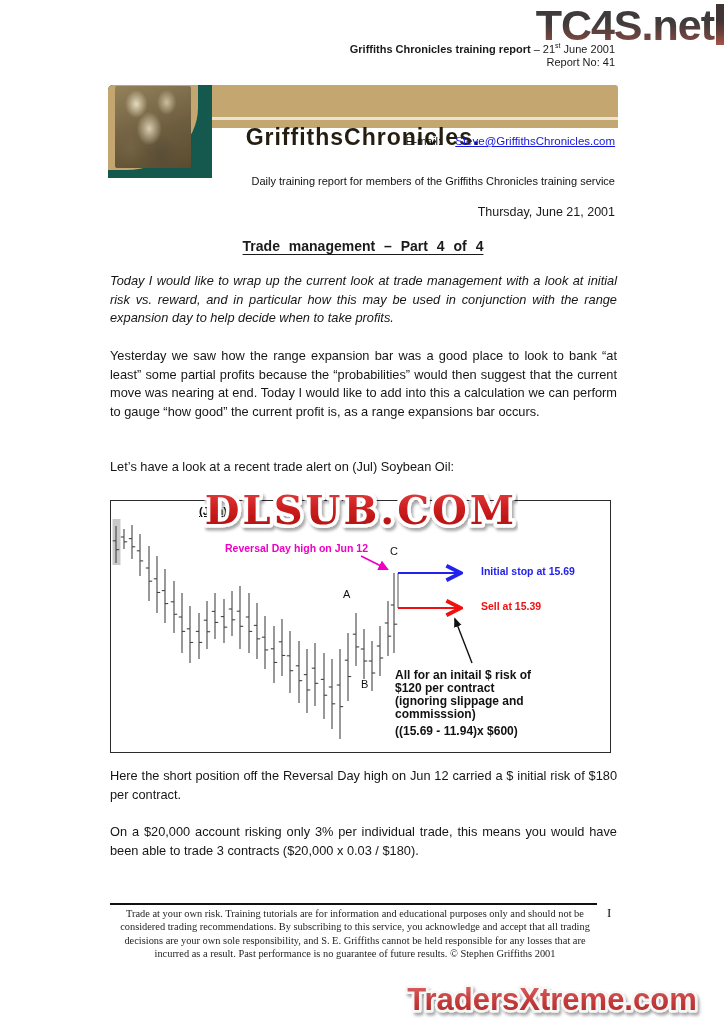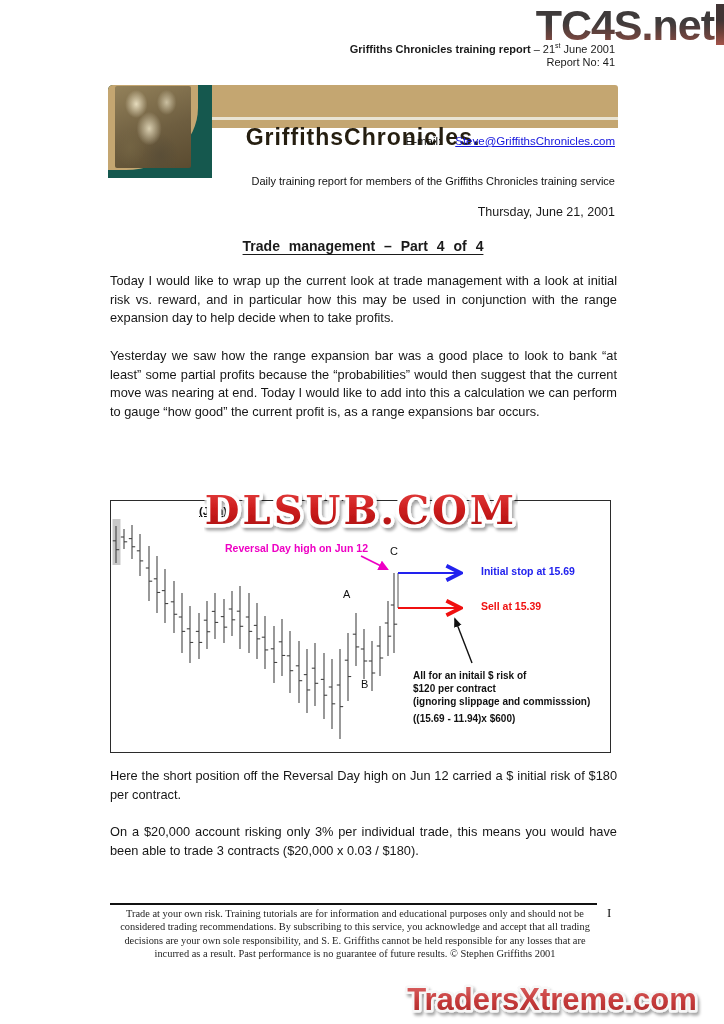--- a/index.html
+++ b/index.html
@@ -45,36 +45,36 @@
   .contact-label { text-align:right; margin-right:14px; color:#111; }
   .contact-link { color:#1515dd; text-decoration:underline; }
   .tagline { position:absolute; right:109px; top:175px; font-size:11px; color:#111; }
   .date-line { position:absolute; right:109px; top:205px; font-size:12.5px; }
   
   .doc-title { position:absolute; left:110px; top:238px; width:506px; text-align:center;
     font-size:14px; font-weight:bold; text-decoration:underline;
     text-underline-offset:3px; word-spacing:5px; }
   .para { position:absolute; left:110px; width:507px; font-size:12.8px;
     line-height:18.7px; text-align:justify; color:#161616; }
-  .p1 { top:272px; } .p2 { top:347px; } .p3 { top:458px; text-align:left; }
+  .p1 { top:272px;font-style:italic; } .p2 { top:347px; } .p3 { top:458px; text-align:left; }
   .p4 { top:767px; } .p5 { top:823px; }
   
   .chart-box { position:absolute; left:110px; top:500px; width:501px; height:253px;
     border:1px solid #2b2b2b; background:#fff; }
   .chart-svg { position:absolute; left:0; top:0; }
   .jul-label { position:absolute; left:88px; top:4px; font-size:11.5px; font-weight:bold;
     text-decoration:underline; color:#111; }
   .pt-label { position:absolute; font-size:11px; color:#111; }
   .pt-a { left:232px; top:87px; } .pt-b { left:250px; top:177px; } .pt-c { left:279px; top:44px; }
   .ann { position:absolute; font-weight:bold; font-size:10.5px; white-space:nowrap; }
   .ann-reversal { left:114px; top:41px; color:#ee00c4; }
   .ann-stop { left:370px; top:64px; color:#2222ee; }
   .ann-sell { left:370px; top:99px; color:#f01010; }
-  .risk-block { position:absolute; left:302px; top:168px; width:200px;
-    font-size:10px; font-weight:bold; line-height:13px; color:#111; }
+  .risk-block { position:absolute; left:284px; top:168px; width:200px;
+    font-size:12px; font-weight:bold; line-height:13px; color:#111; }
   .risk-l4 { margin-top:4px; }
   
   .dlsub-svg { position:absolute; left:204px; top:484px; }
   .glossy-text { font-family:"DejaVu Serif", serif; font-weight:bold;
     paint-order:stroke; stroke:#ffffff; stroke-linejoin:round; }
   .footer-rule { position:absolute; left:110px; top:903px; width:487px; height:2px; background:#111; }
   .footer-text { position:absolute; left:112px; top:907px; width:486px; text-align:center;
     font-family:"Liberation Serif", serif; font-size:10.4px; line-height:13.4px; color:#1d1d1d; }
   .page-num { position:absolute; left:607px; top:905px; font-family:"Liberation Serif", serif;
     font-size:13px; color:#111; }
@@ -118,20 +118,21 @@
       <a class="contact-link" href="#">Steve@GriffithsChronicles.com</a>
     </div>
   </div>
 
   <div class="tagline">Daily training report for members of the Griffiths Chronicles training service</div>
   <div class="date-line">Thursday, June 21, 2001</div>
 
   <div class="doc-title">Trade management – Part 4 of 4</div>
   <div class="para p1">Today I would like to wrap up the current look at trade management with a look at initial risk vs. reward, and in particular how this may be used in conjunction with the range expansion day to help decide when to take profits.</div>
   <div class="para p2">Yesterday we saw how the range expansion bar was a good place to look to bank “at least” some partial profits because the “probabilities” would then suggest that the current move was nearing at end. Today I would like to add into this a calculation we can perform to gauge “how good” the current profit is, as a range expansions bar occurs.</div>
+  <div class="para p3">Let’s have a look at a recent trade alert on (Jul) Soybean Oil:</div>
 
   <div class="chart-box">
     <svg class="chart-svg" width="501" height="253">
       <defs>
         <marker id="m-magenta" viewBox="0 0 10 10" refX="8" refY="5" markerWidth="6.5" markerHeight="6.5" orient="auto">
           <path d="M0,0 L10,5 L0,10 z" fill="#ee00c4"></path>
         </marker>
         <marker id="m-blue" viewBox="0 0 10 10" refX="8" refY="5" markerWidth="9" markerHeight="9" orient="auto">
           <path d="M1,1 L9,5 L1,9" fill="none" stroke="#2222ee" stroke-width="2.2"></path>
         </marker>

